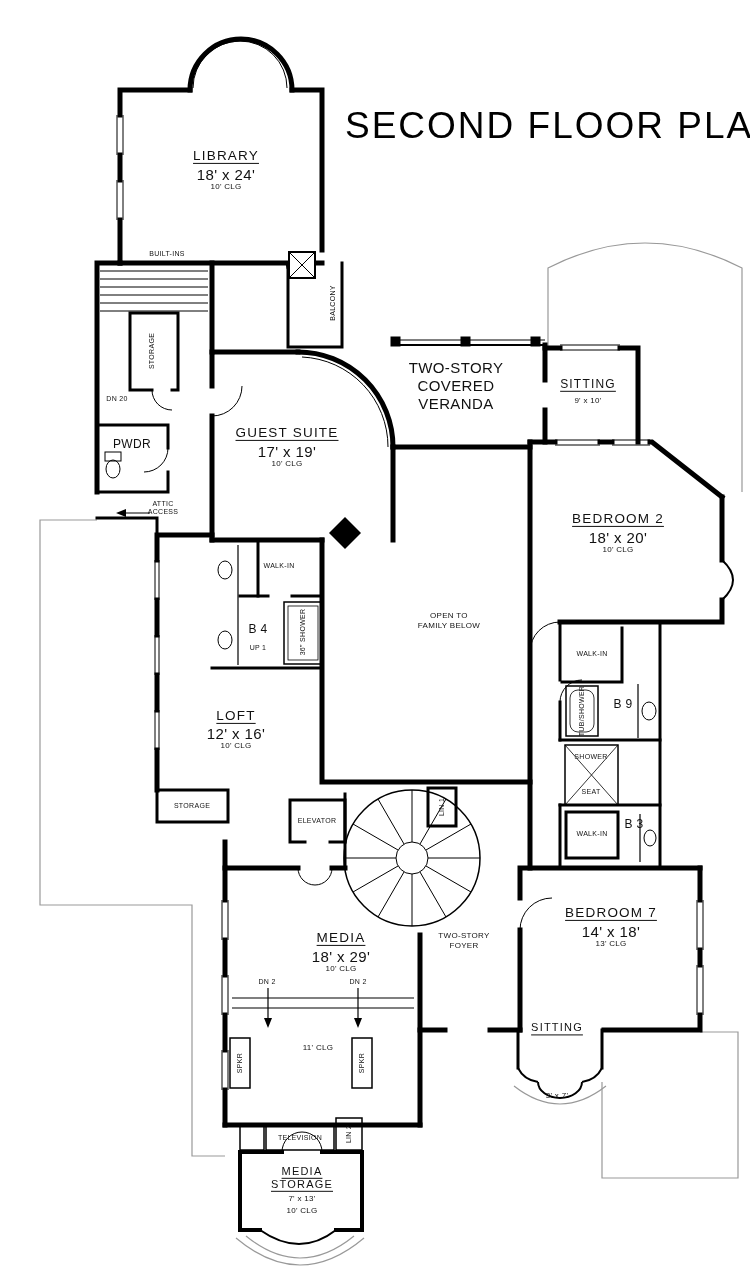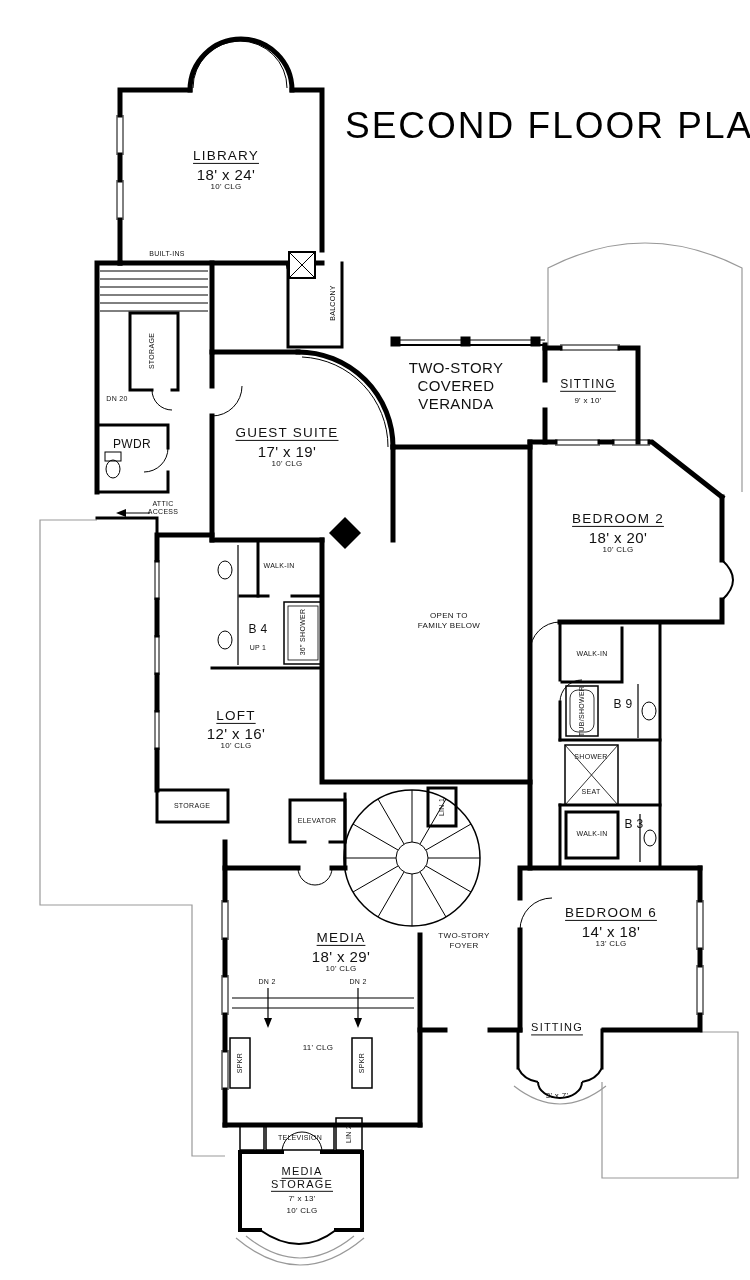--- a/index.html
+++ b/index.html
@@ -193,21 +193,21 @@
   <div class="lbl size" style="left:236px;top:734px">12' x 16'</div>
   <div class="lbl clg" style="left:236px;top:746px">10' CLG</div>
 
   <div class="lbl room-name" style="left:341px;top:938px">MEDIA</div>
   <div class="lbl size" style="left:341px;top:957px">18' x 29'</div>
   <div class="lbl clg" style="left:341px;top:969px">10' CLG</div>
 
   <div class="lbl multi clg" style="left:464px;top:941px">TWO-STORY
 FOYER</div>
 
-  <div class="lbl room-name" style="left:611px;top:913px">BEDROOM 6</div>
+  <div class="lbl room-name" style="left:611px;top:913px">BEDROOM 7</div>
   <div class="lbl size" style="left:611px;top:932px">14' x 18'</div>
   <div class="lbl clg" style="left:611px;top:944px">13' CLG</div>
 
   <div class="lbl room-name rn-sm" style="left:557px;top:1028px">SITTING</div>
   <div class="lbl clg" style="left:557px;top:1096px">3' x 7'</div>
 
   <div class="lbl multi room-name rn-sm" style="left:302px;top:1178px">MEDIA
 STORAGE</div>
   <div class="lbl clg" style="left:302px;top:1199px">7' x 13'</div>
   <div class="lbl clg" style="left:302px;top:1211px">10' CLG</div>

